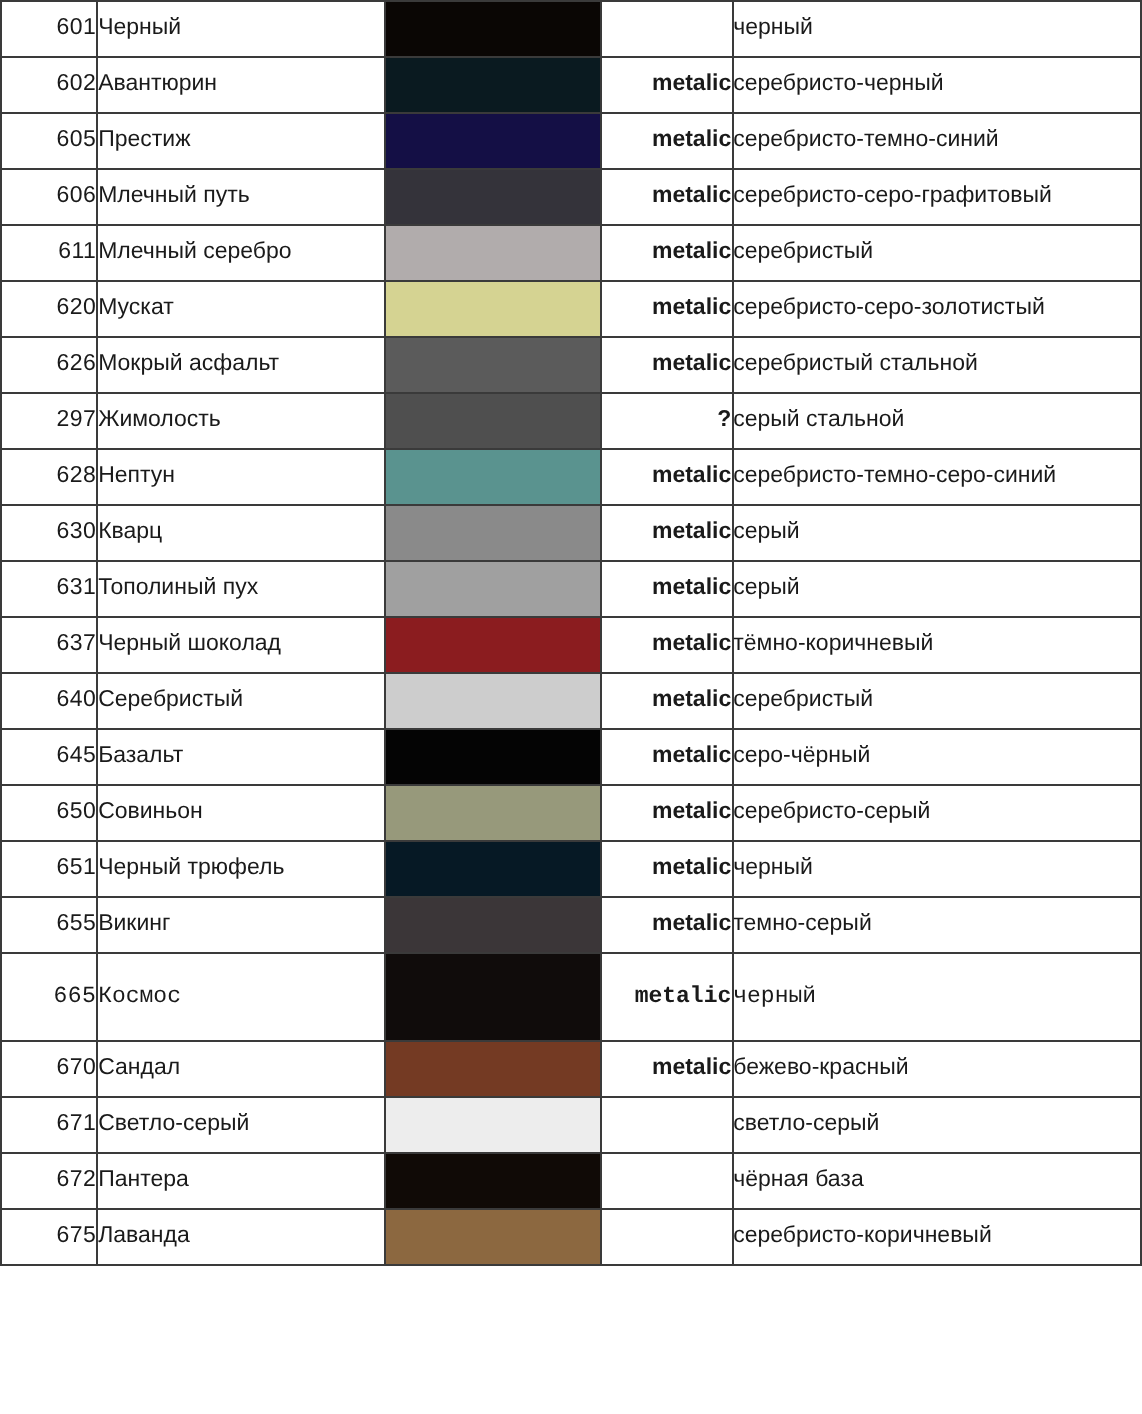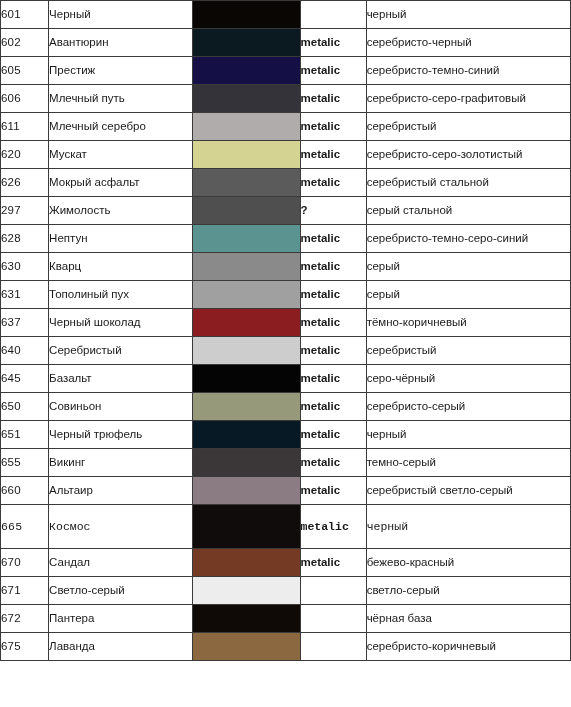--- a/index.html
+++ b/index.html
@@ -28,30 +28,30 @@
     line-height: 1.15;
     background: #ffffff;
   }
   .col-code   { width: 48px; }
   .col-name   { width: 144px; }
   .col-swatch { width: 107px; }
   .col-type   { width: 66px; }
   .col-desc   { width: 204px; }
 
   td.cell-code {
-    text-align: left;
+    text-align: right;
     font-size: 11.5px;
     letter-spacing: 0.2px;
   }
   td.cell-name {
     padding-left: 9px;
     text-align: left;
   }
   td.cell-type {
-    text-align: left;
+    text-align: right;
     font-weight: bold;
     font-size: 11px;
   }
   td.cell-desc {
     padding-left: 8px;
     text-align: left;
   }
   td.cell-swatch {
     padding: 0;
   }
@@ -223,29 +223,20 @@
       </tr>
       <tr class="row-std">
         <td class="cell-code">655</td>
         <td class="cell-name">Викинг</td>
         <td class="cell-swatch">
           <span class="swatch" style="background-color: rgb(59, 54, 56);"></span>
         </td>
         <td class="cell-type">metalic</td>
         <td class="cell-desc">темно-серый</td>
       </tr>
-      <tr class="row-std">
-        <td class="cell-code">660</td>
-        <td class="cell-name">Альтаир</td>
-        <td class="cell-swatch">
-          <span class="swatch" style="background-color: rgb(139, 124, 131);"></span>
-        </td>
-        <td class="cell-type">metalic</td>
-        <td class="cell-desc">серебристый светло-серый</td>
-      </tr>
       <tr class="row-tall">
         <td class="cell-code">665</td>
         <td class="cell-name">Космос</td>
         <td class="cell-swatch">
           <span class="swatch" style="background-color: rgb(16, 12, 11);"></span>
         </td>
         <td class="cell-type">metalic</td>
         <td class="cell-desc">черный</td>
       </tr>
       <tr class="row-std">

